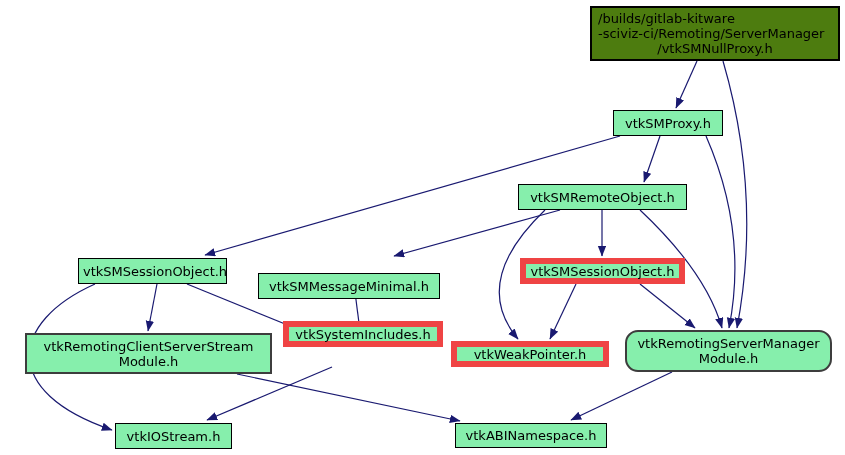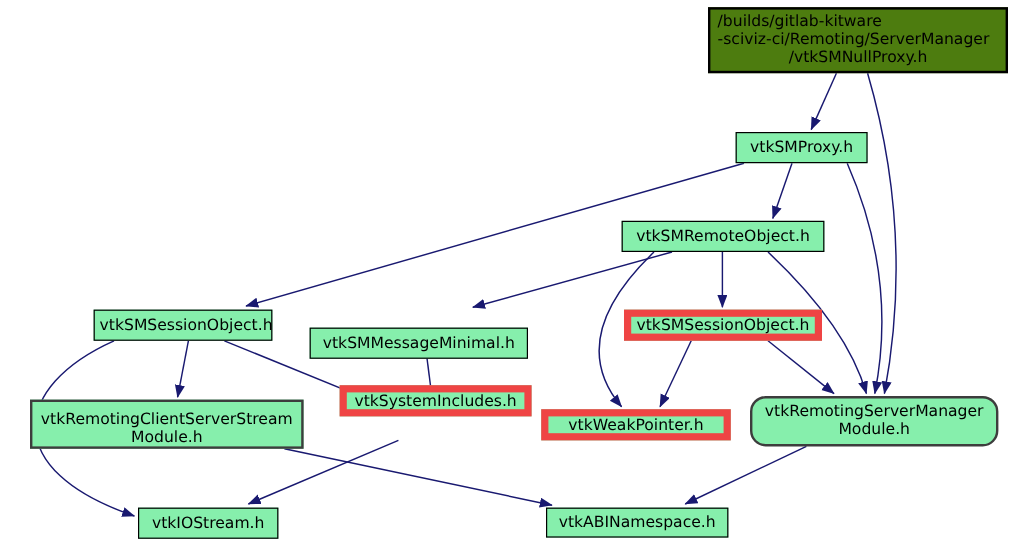--- a/index.html
+++ b/index.html
@@ -96,21 +96,21 @@
       </div>
       <div class="node normal" style="left: 78px; top: 258px; width: 149px; height: 26px;">
         <div class="line">vtkSMSessionObject.h</div>
       </div>
       <div class="node normal" style="left: 258px; top: 258px; width: 182px; height: 26px; margin-top: 15px;">
         <div class="line">vtkSMMessageMinimal.h</div>
       </div>
       <div class="node red" style="left: 520px; top: 258px; width: 165px; height: 26px;">
         <div class="line">vtkSMSessionObject.h</div>
       </div>
-      <div class="node module" style="left: 25px; top: 333px; width: 228px; height: 41px; justify-content: flex-end;">
+      <div class="node module" style="left: 25px; top: 333px; width: 247px; height: 41px;">
         <div class="line">vtkRemotingClientServerStream</div>
         <div class="line">Module.h</div>
       </div>
       <div class="node red" style="left: 283px; top: 321px; width: 160px; height: 26px;">
         <div class="line">vtkSystemIncludes.h</div>
       </div>
       <div class="node red" style="left: 451px; top: 341px; width: 158px; height: 26px;">
         <div class="line">vtkWeakPointer.h</div>
       </div>
       <div class="node module" style="left: 625px; top: 330px; width: 207px; height: 42px; border-radius: 13px;">

